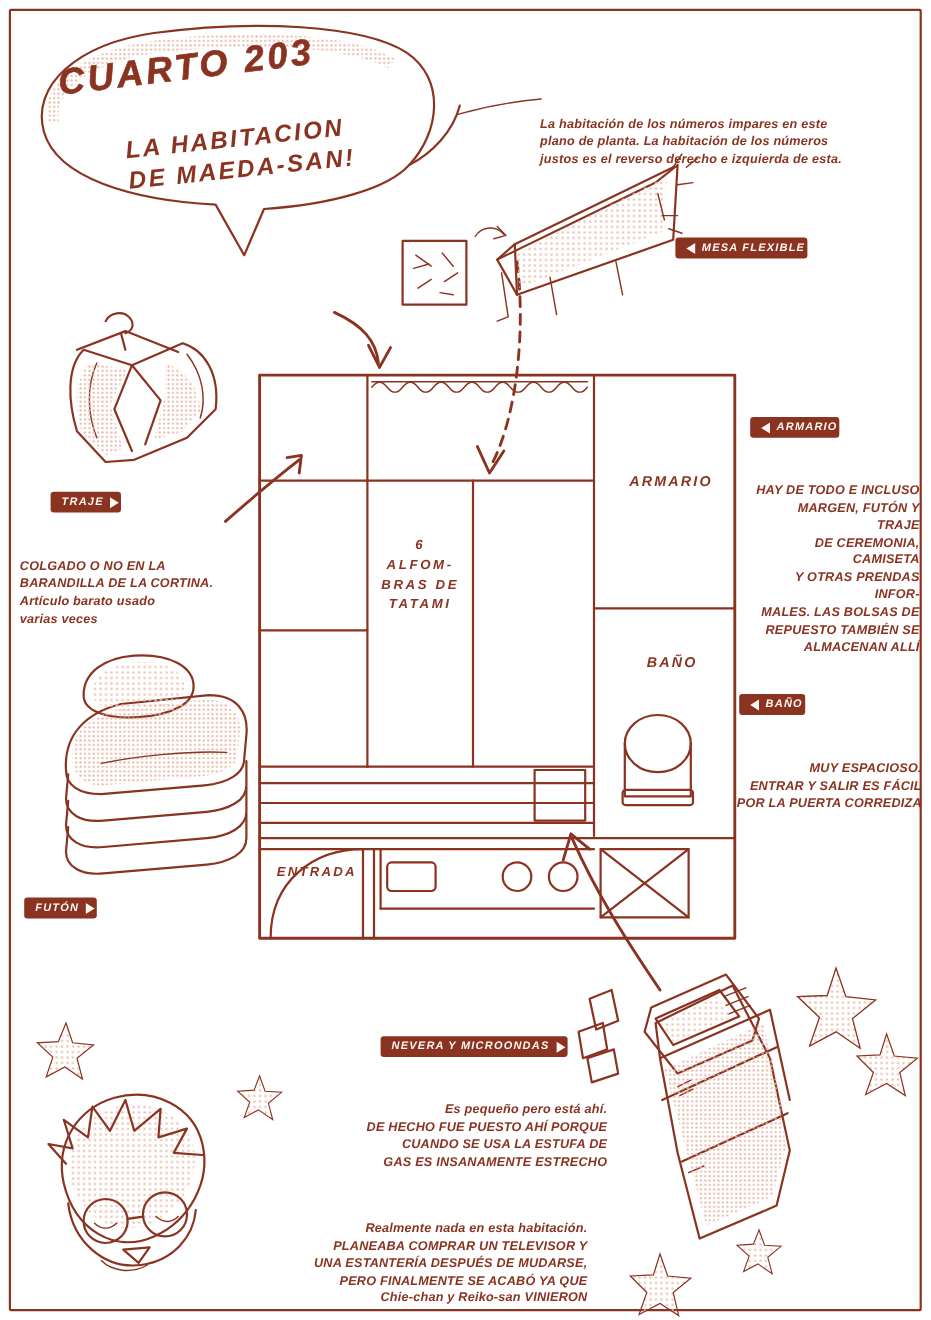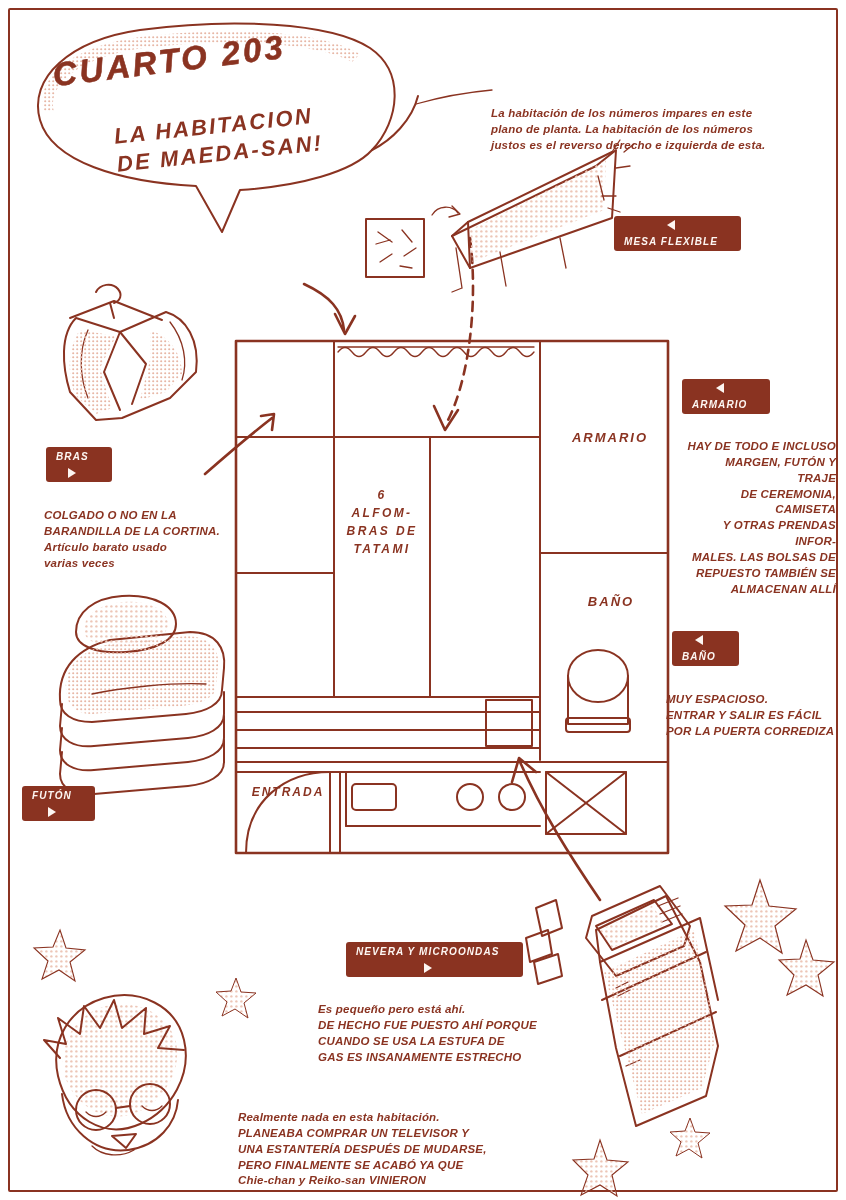--- a/index.html
+++ b/index.html
@@ -18,33 +18,32 @@
   .txt{
     position:absolute;
     font-size:11.5px;line-height:1.38;
     letter-spacing:.2px;
     color:#8a3321;
     font-style:italic;
     font-weight:700;
     white-space:pre-line;
     margin-top:24px;
   }
-  .txt.center{text-align:left;}
+  .txt.center{text-align:right;}
   .txt.right{text-align:right;}
   
   .pill{
     position:absolute;
     background:#8a3321;color:#fdf6f2;
     font-size:10px;font-weight:700;letter-spacing:1.1px;
-    padding:4px 23px 4px 10px;
+    padding:4px 2px 4px 10px;
     border-radius:3px;
     display:flex;align-items:center;gap:6px;
     white-space:nowrap;
     font-style:italic;
-    flex-direction:column;
   }
   .pill .arrow-l{
     width:0;height:0;border-top:5px solid transparent;border-bottom:5px solid transparent;
     border-right:8px solid #fdf6f2;
   }
   .pill .arrow-r{
     width:0;height:0;border-top:5px solid transparent;border-bottom:5px solid transparent;
     border-left:8px solid #fdf6f2;
   }
   
@@ -301,29 +300,29 @@
 
   <div class="pill" style="left:672px;top:631px;">
     <span class="arrow-l"></span>
     <span>BAÑO</span>
   </div>
   <div class="txt center" style="left:666px;top:668px;width:172px;">MUY ESPACIOSO.
 ENTRAR Y SALIR ES FÁCIL
 POR LA PUERTA CORREDIZA</div>
 
   <div class="pill" style="left:46px;top:447px;">
-    <span>BRAS</span>
+    <span>TRAJE</span>
     <span class="arrow-r"></span>
   </div>
-  <div class="txt" style="left:44px;top:484px;width:180px;">COLGADO O NO EN LA
+  <div class="txt" style="left:18px;top:484px;width:180px;">COLGADO O NO EN LA
 BARANDILLA DE LA CORTINA.
 Artículo barato usado
 varias veces</div>
 
-  <div class="pill" style="left:22px;top:786px;">
+  <div class="pill" style="left:22px;top:816px;">
     <span>FUTÓN</span>
     <span class="arrow-r"></span>
   </div>
 
   <div class="pill" style="left:346px;top:942px;">
     <span>NEVERA Y MICROONDAS</span>
     <span class="arrow-r"></span>
   </div>
   <div class="txt center" style="left:318px;top:978px;width:234px;">Es pequeño pero está ahí.
 DE HECHO FUE PUESTO AHÍ PORQUE

